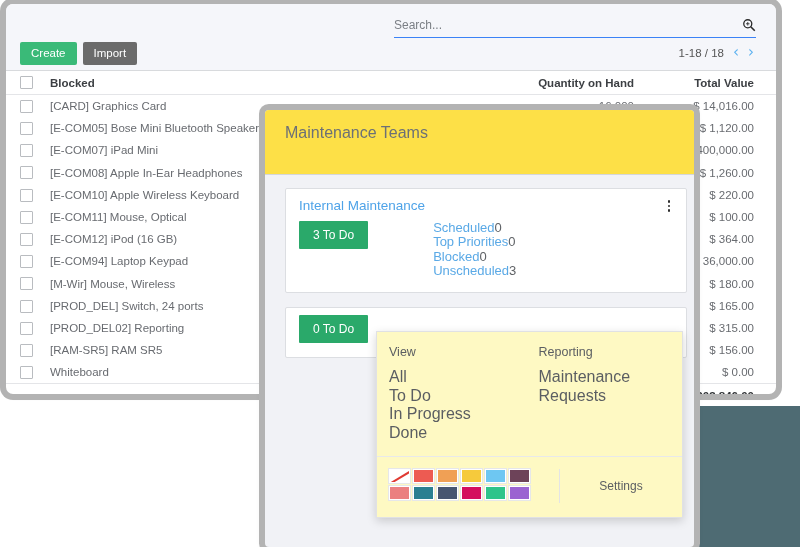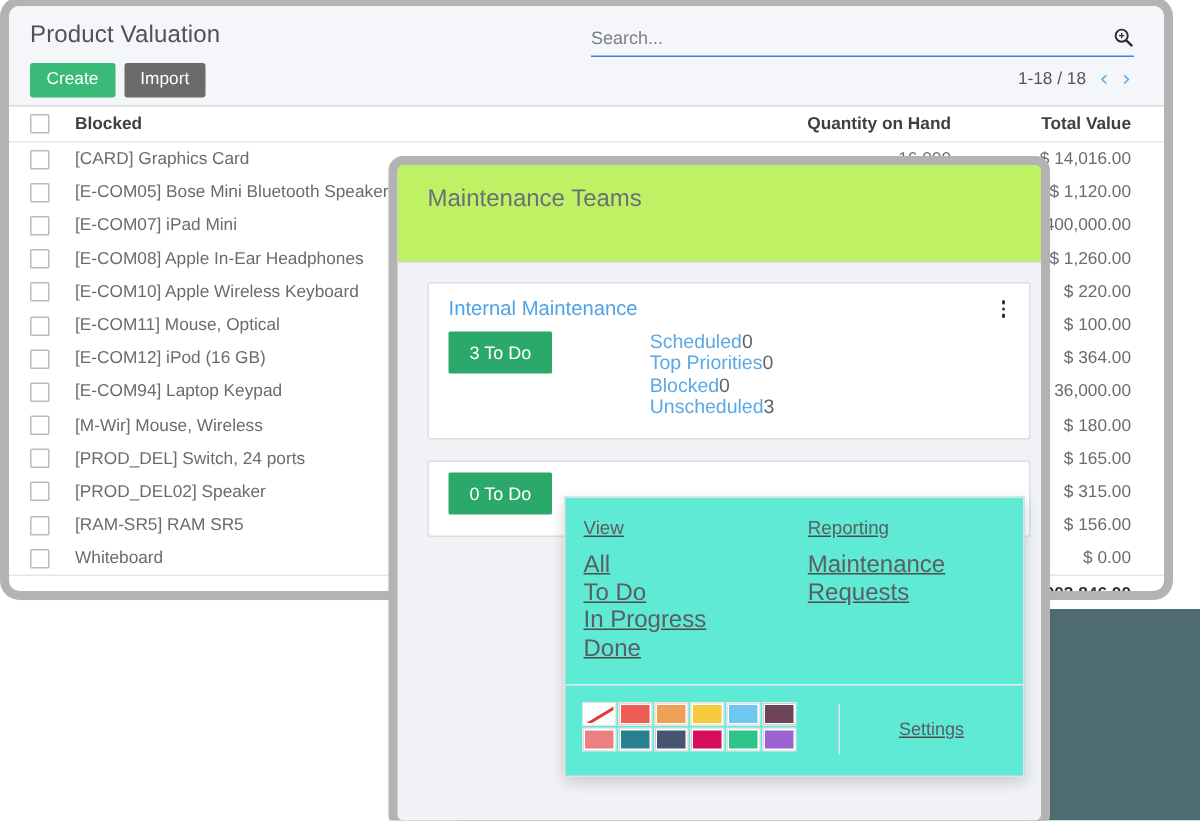--- a/index.html
+++ b/index.html
@@ -175,21 +175,21 @@
     top: 110px;
     width: 429px;
     height: 437px;
     background: #f1f2f6;
     border-radius: 4px;
     box-shadow: 0 0 0 6px #b3b3b3, 0 3px 8px rgba(0,0,0,.22);
     overflow: hidden;
   }
   .mt-header {
     height: 64px;
-    background: #bef264;
+    background: #fde047;
     border-bottom: 1px solid #d4d6da;
     position: relative;
   }
   .mt-title {
     position: absolute;
     left: 20px;
     top: 14px;
     font-size: 16px;
     color: #6c7076;
     font-weight: 400;
@@ -255,25 +255,24 @@
   }
   .stat-label { color: #5aa9e6; cursor: pointer; }
   .stat-val { color: #5f6266; }
 
   
   .dropdown {
     position: absolute;
     left: 376px;
     top: 331px;
     width: 305px;
-    background: #5eead4;
+    background: #fef9c3;
     border: 1px solid #e0e1e4;
     box-shadow: 0 3px 9px rgba(0,0,0,.17);
     z-index: 40;
-    text-decoration: underline;
   }
   .dd-top {
     display: flex;
     padding: 13px 0 14px 0;
     border-bottom: 1px solid #e8e9eb;
   }
   .dd-col { flex: 1; padding-left: 12px; }
   .dd-col:last-child { padding-left: 6px; }
   .dd-head {
     font-size: 12.5px;
@@ -327,21 +326,20 @@
 </style>
 </head>
 <body>
 
 <div class="backdrop-slate"></div>
 <div class="backdrop-slate-notch"></div>
 
 <div class="win-product">
 
   <div class="pv-header">
-    <div class="pv-title">Product Valuation</div>
 
     <div class="pv-buttons">
       <button class="btn btn-create">Create</button>
       <button class="btn btn-import">Import</button>
     </div>
 
     <div class="pv-search">
       <input type="text" placeholder="Search..." style="">
       <svg class="search-icon" viewBox="0 0 16 16">
         <circle cx="6.6" cy="6.6" r="4.6" fill="none" stroke="#2b2b2b" stroke-width="1.5"></circle>
@@ -425,21 +423,21 @@
           <td class="col-val">$ 180.00</td>
         </tr>
         <tr>
           <td class="col-check"><span class="chk"></span></td>
           <td class="col-prod">[PROD_DEL] Switch, 24 ports</td>
           <td class="col-qty"></td>
           <td class="col-val">$ 165.00</td>
         </tr>
         <tr>
           <td class="col-check"><span class="chk"></span></td>
-          <td class="col-prod">[PROD_DEL02] Speaker</td>
+          <td class="col-prod">[PROD_DEL02] Reporting</td>
           <td class="col-qty"></td>
           <td class="col-val">$ 315.00</td>
         </tr>
         <tr>
           <td class="col-check"><span class="chk"></span></td>
           <td class="col-prod">[RAM-SR5] RAM SR5</td>
           <td class="col-qty"></td>
           <td class="col-val">$ 156.00</td>
         </tr>
         <tr>

